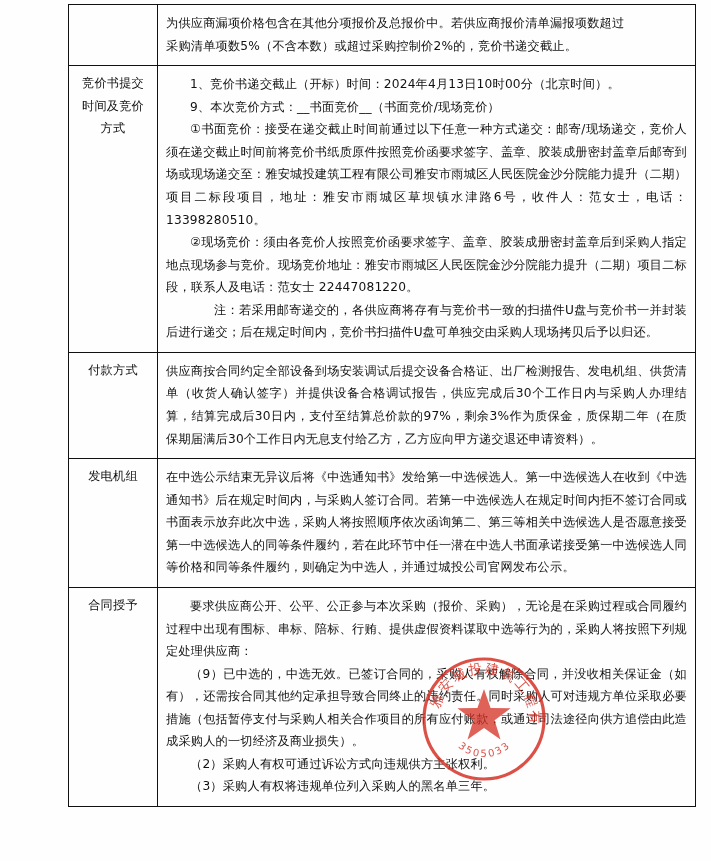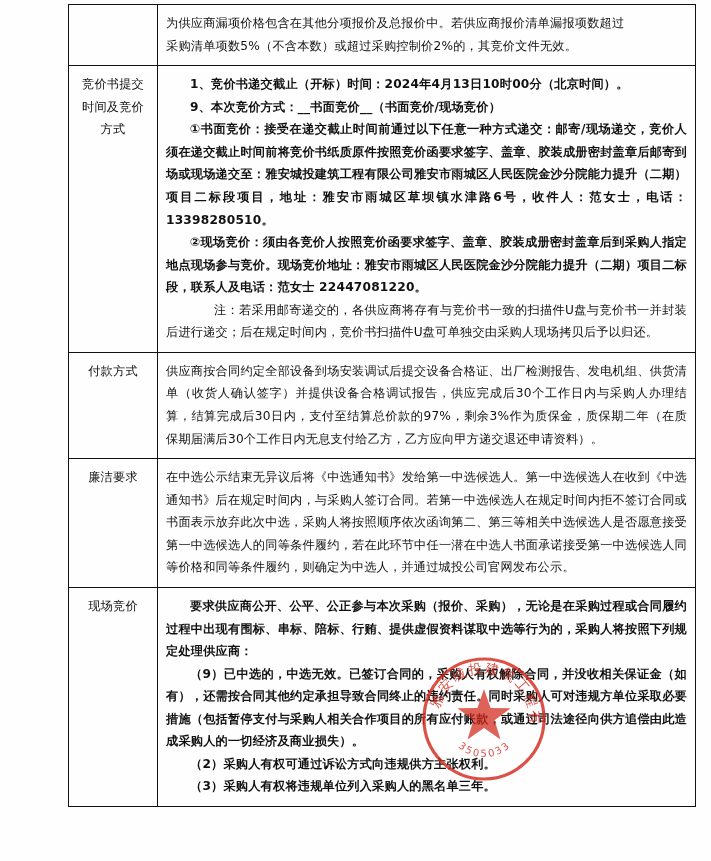--- a/index.html
+++ b/index.html
@@ -38,32 +38,32 @@
     letter-spacing: 0.2px;
   }
   td.label {
     width: 72px;
     text-align: center;
     vertical-align: middle;
     font-size: 12.6px;
     line-height: 2.1;
     letter-spacing: 1px;
     padding: 6px 2px;
+    font-family: Liberation Mono, monospace;
   }
   td.body {
     text-align: justify;
     text-justify: inter-ideograph;
   }
   .p {
     margin: 0 0 0 0;
     text-indent: 0;
   }
   .p.ind {
     text-indent: 24px;
-    font-weight: bold;
   }
   .p.ind2 {
     text-indent: 48px;
   }
   
   .seal {
     position: absolute;
     left: 418px;
     top: 653px;
     width: 132px;
@@ -77,21 +77,21 @@
 <body>
 
 <div class="page">
 
   <table class="doc">
     <tbody>
       <tr>
         <td class="label"></td>
         <td class="body">
           <div class="p">为供应商漏项价格包含在其他分项报价及总报价中。若供应商报价清单漏报项数超过</div>
-          <div class="p">采购清单项数5%（不含本数）或超过采购控制价2%的，其竞价文件无效。</div>
+          <div class="p">采购清单项数5%（不含本数）或超过采购控制价2%的，竞价书递交截止。</div>
         </td>
       </tr>
 
       <tr>
         <td class="label">竞价书提交时间及竞价方式</td>
         <td class="body">
           <div class="p ind">1、竞价书递交截止（开标）时间：2024年4月13日10时00分（北京时间）。</div>
           <div class="p ind">9、本次竞价方式：__书面竞价__（书面竞价/现场竞价）</div>
           <div class="p ind">①书面竞价：接受在递交截止时间前通过以下任意一种方式递交：邮寄/现场递交，竞价人须在递交截止时间前将竞价书纸质原件按照竞价函要求签字、盖章、胶装成册密封盖章后邮寄到场或现场递交至：雅安城投建筑工程有限公司雅安市雨城区人民医院金沙分院能力提升（二期）项目二标段项目，地址：雅安市雨城区草坝镇水津路6号，收件人：范女士，电话：13398280510。</div>
           <div class="p ind">②现场竞价：须由各竞价人按照竞价函要求签字、盖章、胶装成册密封盖章后到采购人指定地点现场参与竞价。现场竞价地址：雅安市雨城区人民医院金沙分院能力提升（二期）项目二标段，联系人及电话：范女士 22447081220。</div>
@@ -100,28 +100,28 @@
       </tr>
 
       <tr>
         <td class="label">付款方式</td>
         <td class="body">
           <div class="p">供应商按合同约定全部设备到场安装调试后提交设备合格证、出厂检测报告、发电机组、供货清单（收货人确认签字）并提供设备合格调试报告，供应完成后30个工作日内与采购人办理结算，结算完成后30日内，支付至结算总价款的97%，剩余3%作为质保金，质保期二年（在质保期届满后30个工作日内无息支付给乙方，乙方应向甲方递交退还申请资料）。</div>
         </td>
       </tr>
 
       <tr>
-        <td class="label">廉洁要求</td>
+        <td class="label">发电机组</td>
         <td class="body">
           <div class="p">在中选公示结束无异议后将《中选通知书》发给第一中选候选人。第一中选候选人在收到《中选通知书》后在规定时间内，与采购人签订合同。若第一中选候选人在规定时间内拒不签订合同或书面表示放弃此次中选，采购人将按照顺序依次函询第二、第三等相关中选候选人是否愿意接受第一中选候选人的同等条件履约，若在此环节中任一潜在中选人书面承诺接受第一中选候选人同等价格和同等条件履约，则确定为中选人，并通过城投公司官网发布公示。</div>
         </td>
       </tr>
 
       <tr>
-        <td class="label">现场竞价</td>
+        <td class="label">合同授予</td>
         <td class="body">
           <div class="p ind">要求供应商公开、公平、公正参与本次采购（报价、采购），无论是在采购过程或合同履约过程中出现有围标、串标、陪标、行贿、提供虚假资料谋取中选等行为的，采购人将按照下列规定处理供应商：</div>
           <div class="p ind">（9）已中选的，中选无效。已签订合同的，采购人有权解除合同，并没收相关保证金（如有），还需按合同其他约定承担导致合同终止的违约责任。同时采购人可对违规方单位采取必要措施（包括暂停支付与采购人相关合作项目的所有应付账款，或通过司法途径向供方追偿由此造成采购人的一切经济及商业损失）。</div>
           <div class="p ind">（2）采购人有权可通过诉讼方式向违规供方主张权利。</div>
           <div class="p ind">（3）采购人有权将违规单位列入采购人的黑名单三年。</div>
         </td>
       </tr>
     </tbody>
   </table>
 

